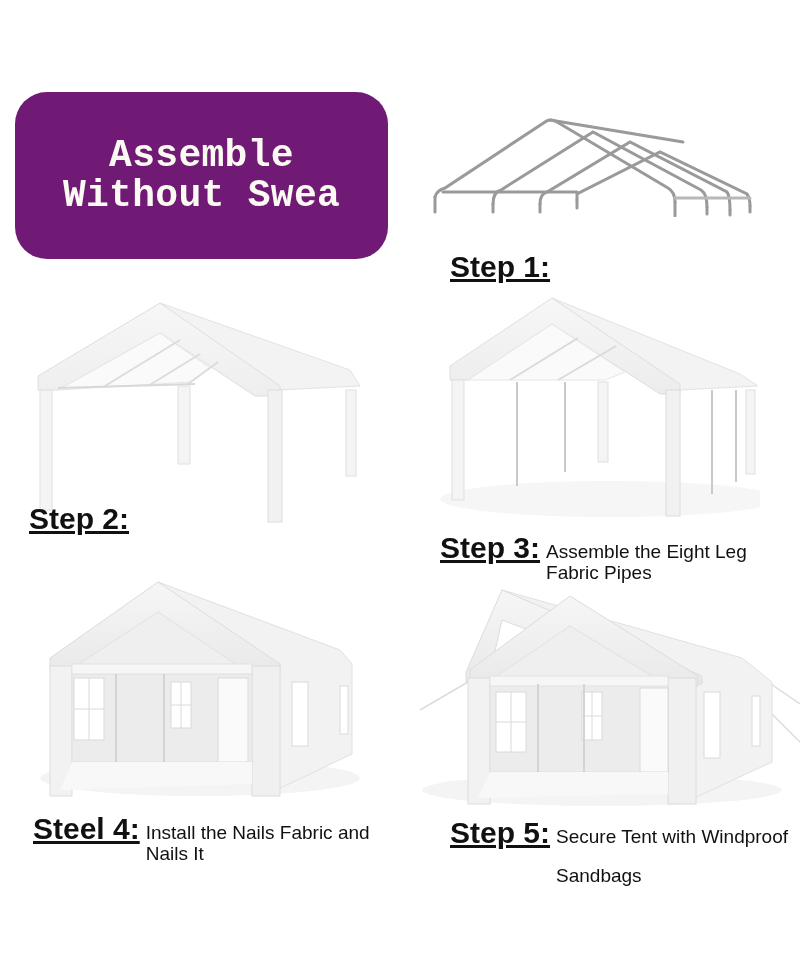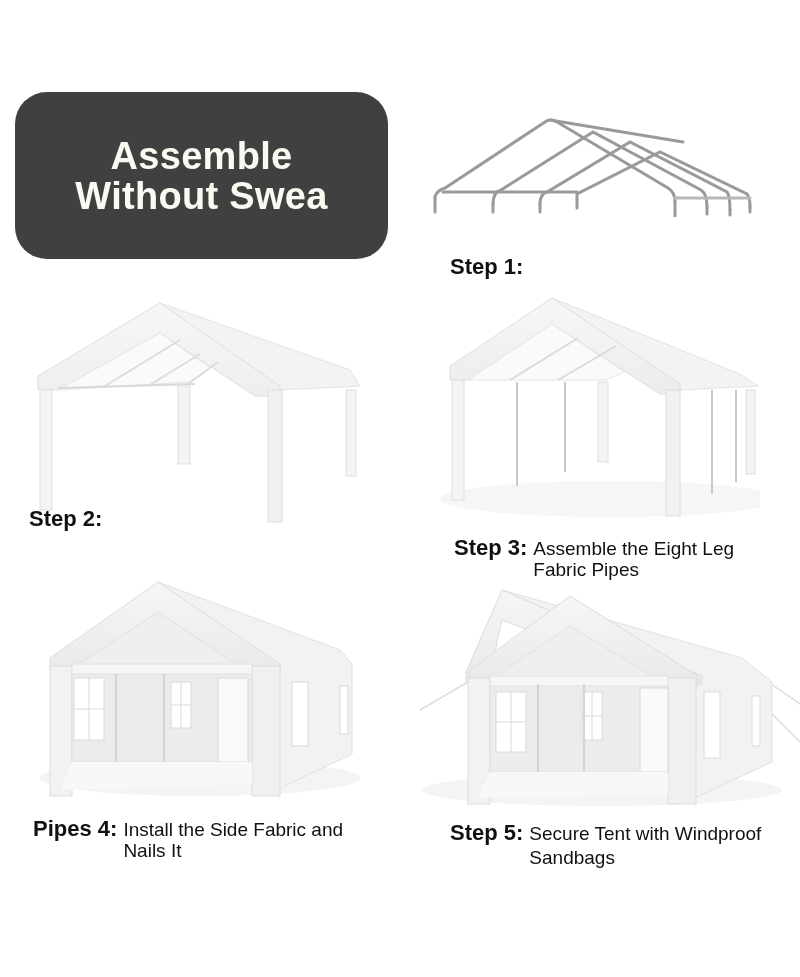--- a/index.html
+++ b/index.html
@@ -1,24 +1,24 @@
 <!DOCTYPE html>
 <html><head>
 <meta charset="utf-8">
 <style>
   html, body { margin:0; padding:0; background:#ffffff; }
   body { width:800px; height:977px; position:relative; overflow:hidden;
          font-family:"Liberation Sans", sans-serif; color:#111; }
   .banner { position:absolute; left:15px; top:92px; width:373px; height:167px;
-            background:#404040; border-radius:32px; display:flex; flex-direction:column;
-            align-items:center; justify-content:center; }
+            background:#701a75; border-radius:32px; display:flex; flex-direction:column;
+            align-items:center; justify-content:center;font-family:Liberation Mono, monospace; }
   .banner span { color:#fbfaf2; font-weight:bold; font-size:38px; line-height:40px; letter-spacing:0.3px; }
   .illus { position:absolute; }
   .cap { position:absolute; font-size:19px; line-height:21px; color:#111; }
-  .cap .num { font-weight:bold; font-size:22px; margin-right:6px; }
+  .cap .num { font-weight:bold; font-size:30px; margin-right:6px;text-decoration:underline; }
   .cap .row { display:flex; align-items:baseline; }
   .cap .txt { display:block; }
   .cap .cont { display:block; }
 </style>
 </head>
 <body>
 
 <div class="banner">
   <span>Assemble</span>
   <span>Without Swea</span>
@@ -102,21 +102,21 @@
   <rect x="306" y="96" width="9" height="84" fill="#f4f4f4" stroke="#dfdfdf"></rect>
 
   <g stroke="#c9c9c9" stroke-width="2">
     <line x1="77" y1="88" x2="77" y2="192"></line>
     <line x1="125" y1="88" x2="125" y2="178"></line>
     <line x1="272" y1="96" x2="272" y2="200"></line>
     <line x1="296" y1="96" x2="296" y2="188"></line>
   </g>
 </svg>
 
-<div class="cap" style="left:454px;top:537px">
+<div class="cap" style="left:440px;top:537px">
   <div class="row">
     <span class="num">Step 3:</span>
     <span>
       <span class="txt">Assemble the Eight Leg</span>
       <span class="cont">Fabric Pipes</span>
     </span>
   </div>
 </div>
 
 <svg class="illus" style="left:40px;top:578px" width="320" height="222" viewBox="0 0 320 222">
@@ -153,23 +153,23 @@
   <g stroke="#d4d4d4" stroke-width="2">
       <line x1="76" y1="96" x2="76" y2="190"></line>
       <line x1="124" y1="96" x2="124" y2="186"></line>
     </g>
 
   <path d="M32 184 L212 184 L212 206 L20 212 Z" fill="#f8f8f8"></path>
 </svg>
 
 <div class="cap" style="left:33px;top:818px">
   <div class="row">
-    <span class="num">Pipes 4:</span>
+    <span class="num">Steel 4:</span>
     <span>
-      <span class="txt">Install the Side Fabric and</span>
+      <span class="txt">Install the Nails Fabric and</span>
       <span class="cont">Nails It</span>
     </span>
   </div>
 </div>
 
 <svg class="illus" style="left:412px;top:586px" width="388" height="222" viewBox="0 0 388 222">
   <defs>
     <linearGradient id="g5" x1="0" y1="0" x2="0" y2="1">
       <stop offset="0" stop-color="#f6f6f6"></stop>
         <stop offset="1" stop-color="#e9e9e9"></stop>
@@ -206,16 +206,16 @@
       <line x1="172" y1="98" x2="172" y2="188"></line>
     </g>
   <path d="M78 186 L256 186 L256 208 L66 212 Z" fill="#f8f8f8"></path>
 </svg>
 
 <div class="cap" style="left:450px;top:822px">
   <div class="row">
     <span class="num">Step 5:</span>
     <span>
       <span class="txt">Secure Tent with Windproof</span>
-      <span class="cont" style="margin-top:3px">Sandbags</span>
+      <span class="cont" style="margin-top:18px">Sandbags</span>
     </span>
   </div>
 </div>
 
 </body></html>

